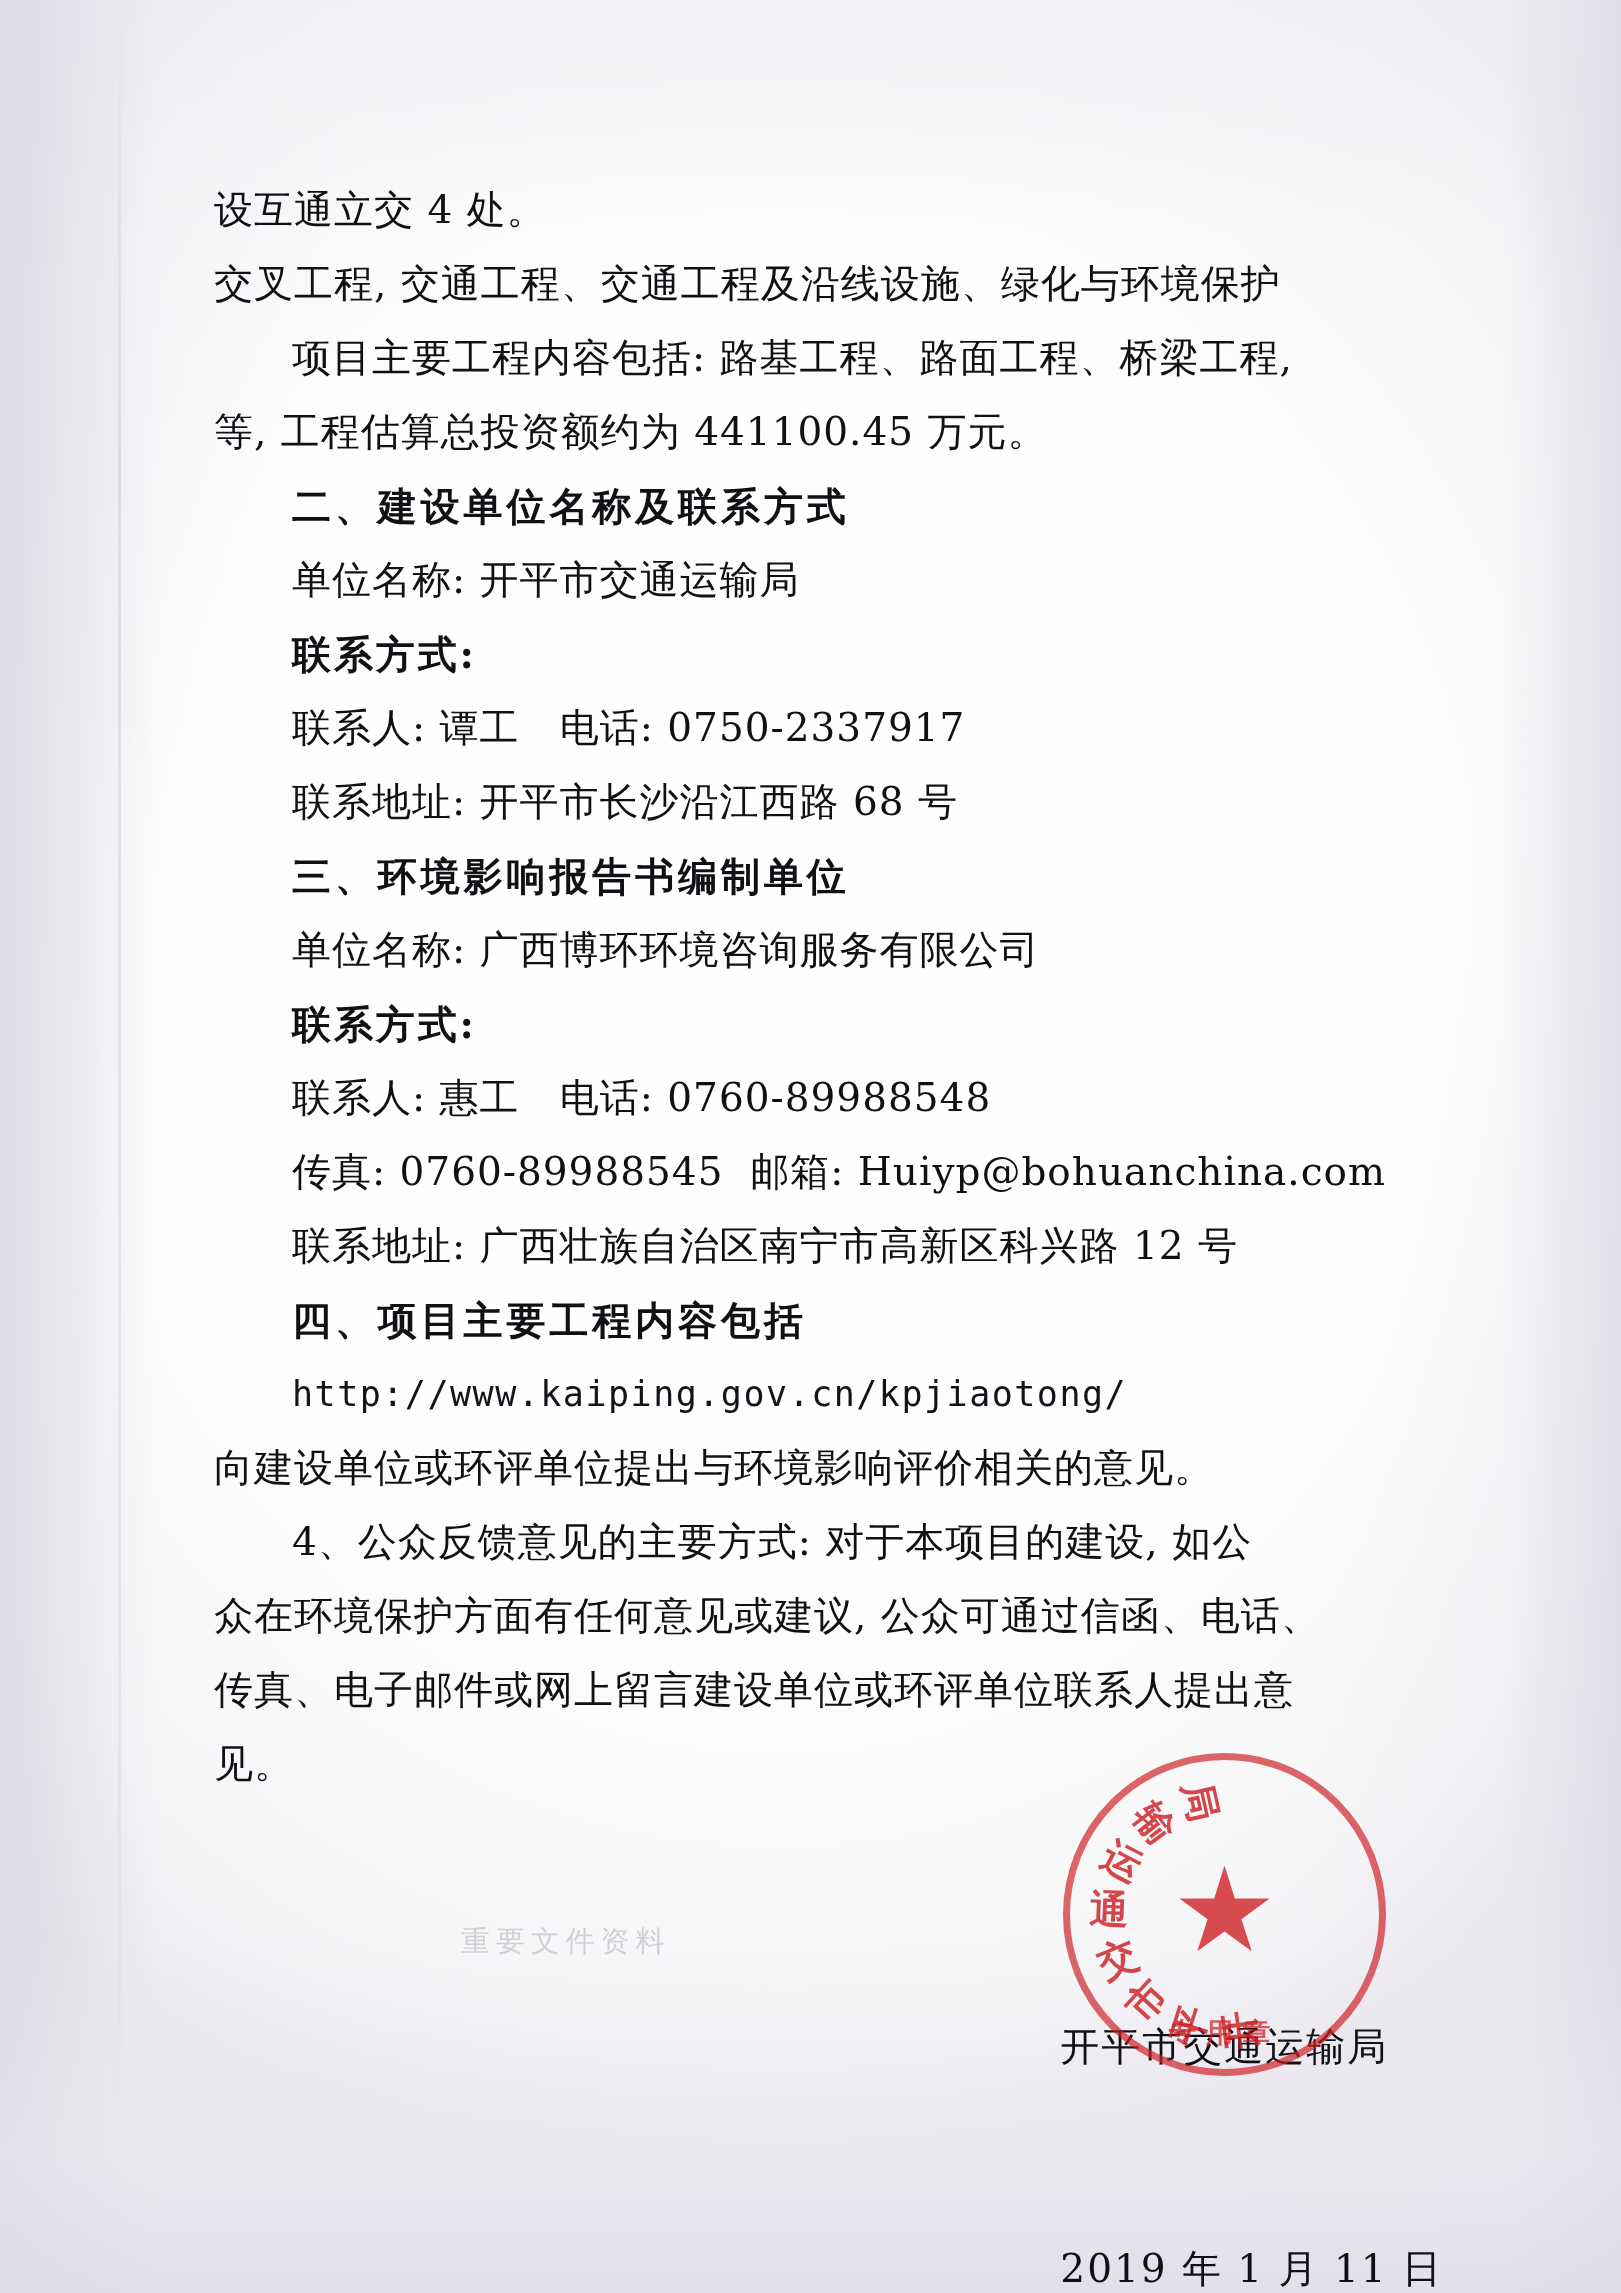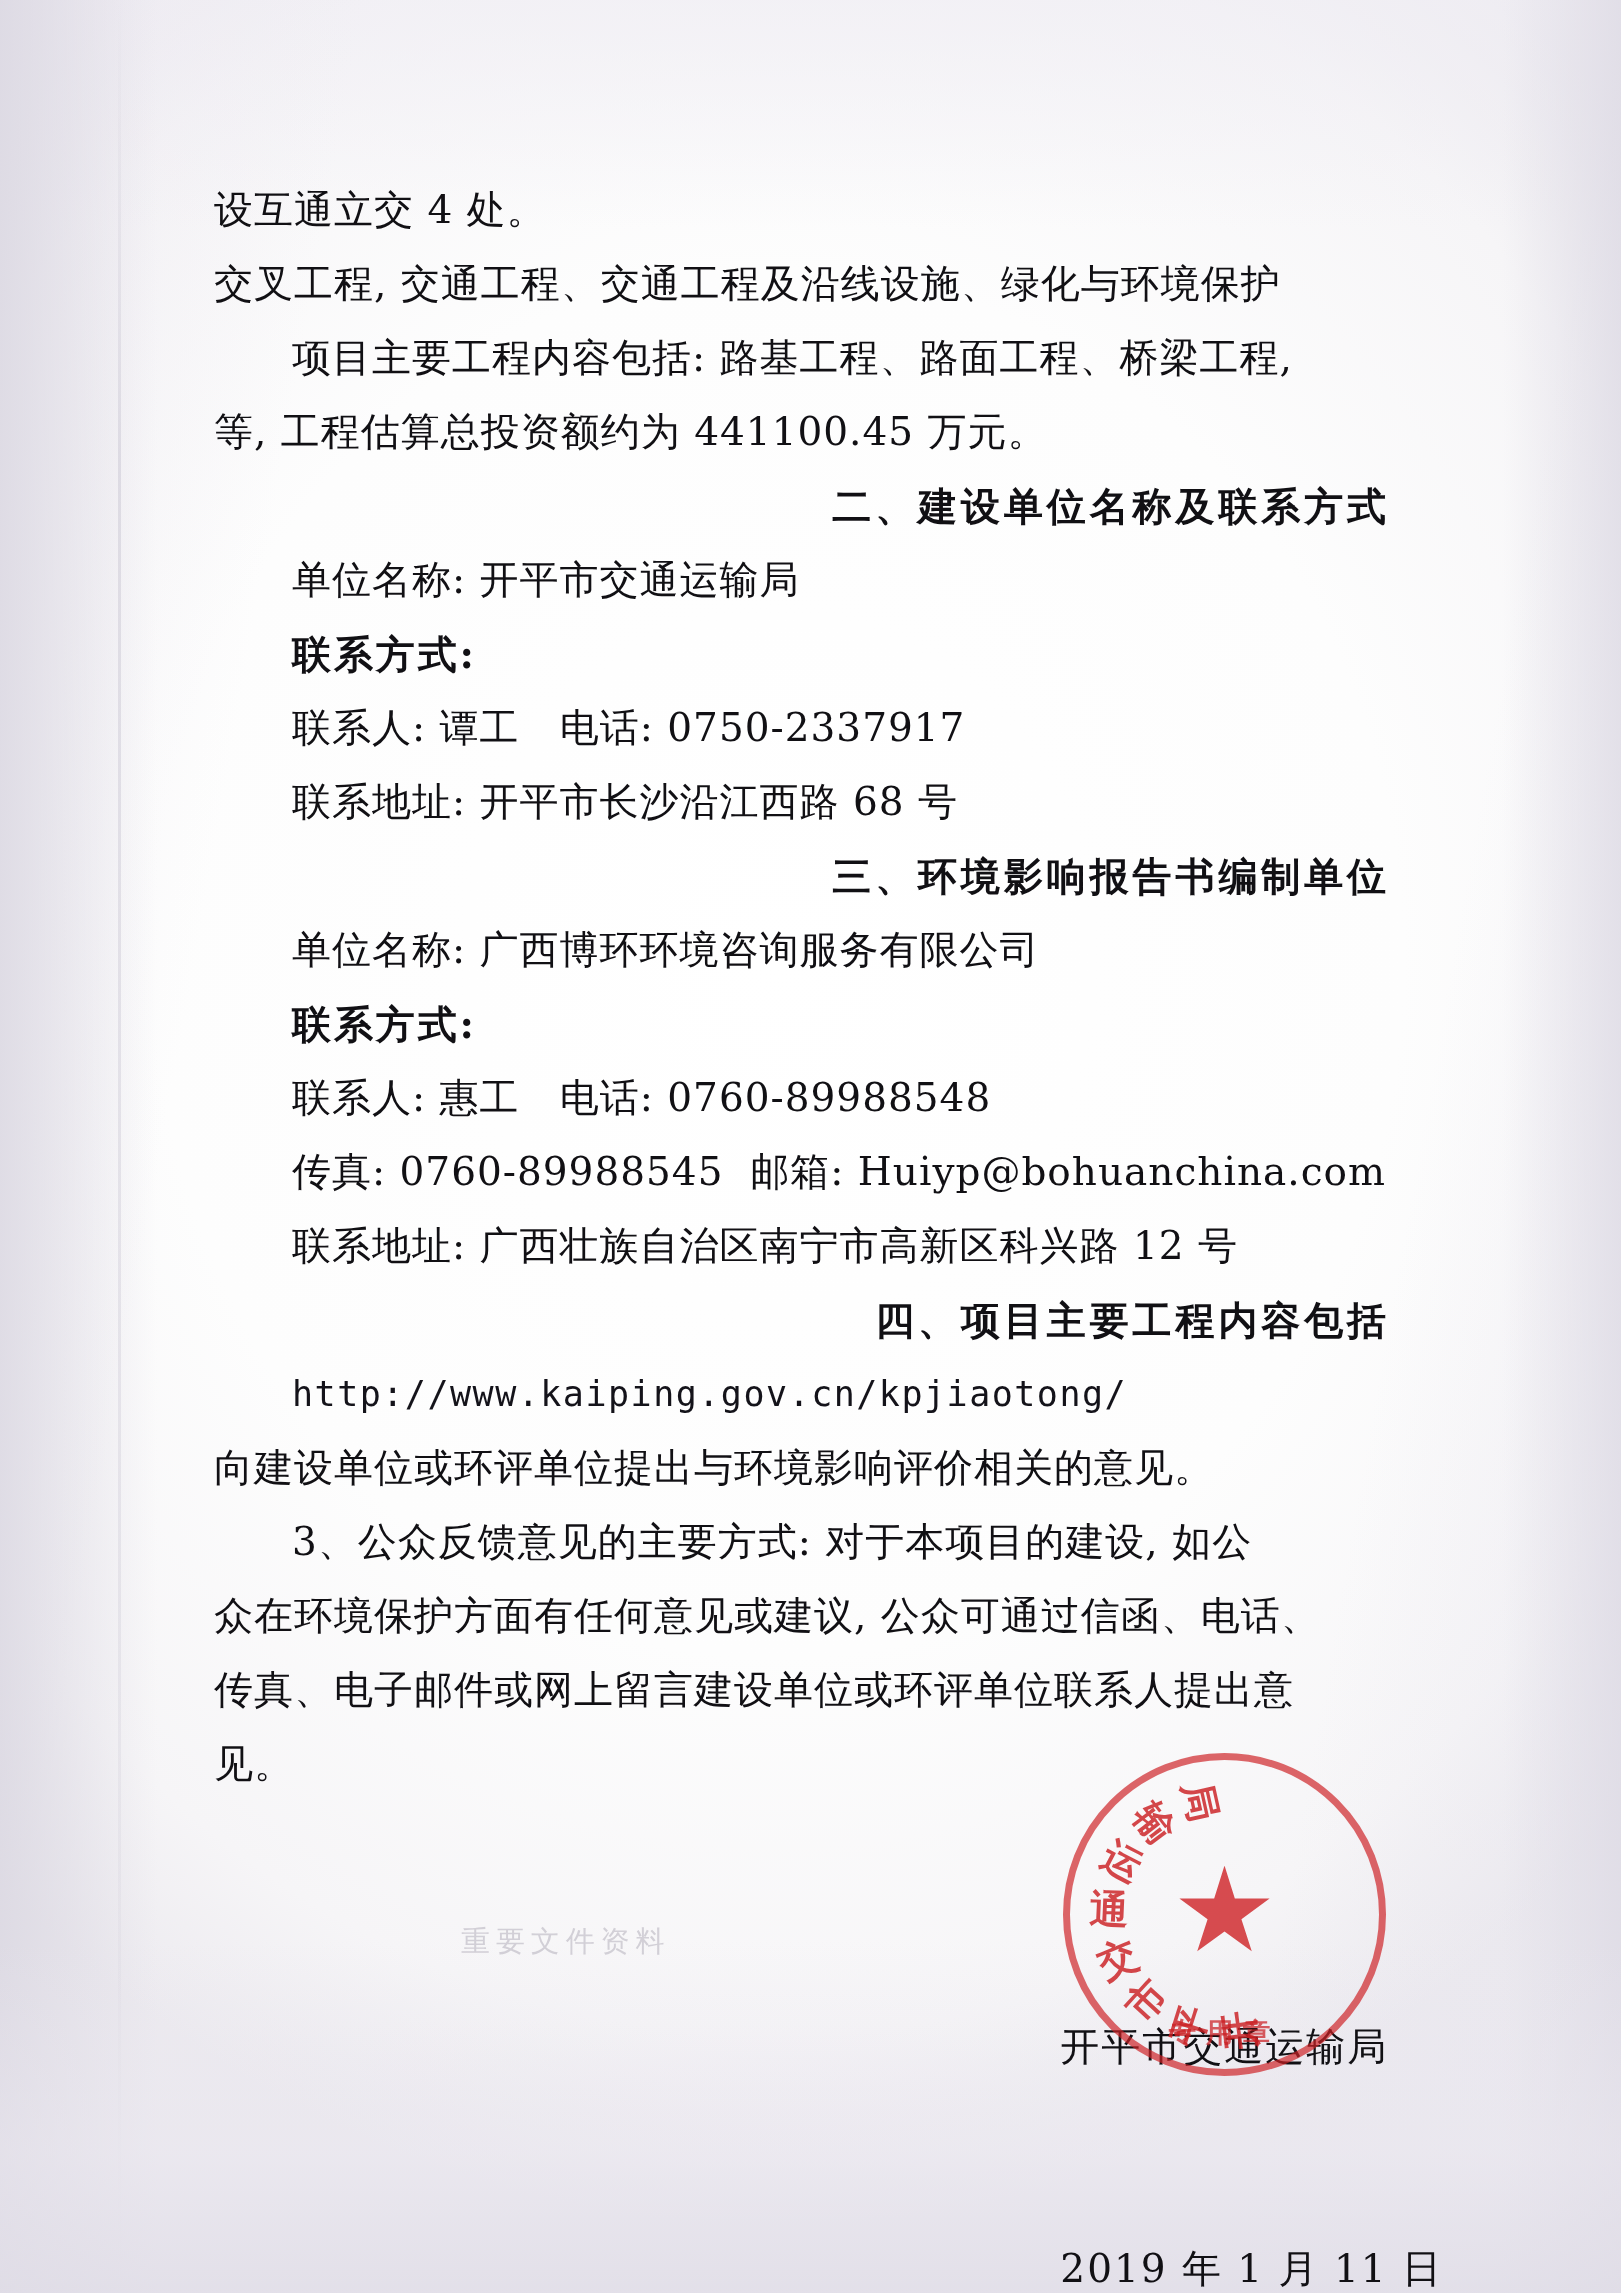--- a/index.html
+++ b/index.html
@@ -69,21 +69,20 @@
     text-indent: 78px;
   }
   .bold {
     font-weight: bold;
     letter-spacing: 2.9px;
   }
   .heading {
     font-weight: bold;
     text-indent: 78px;
     letter-spacing: 3.9px;
-    text-align: right;
   }
   .link {
     font-family: "DejaVu Sans Mono", "Liberation Mono", monospace;
     font-size: 35px;
     text-indent: 78px;
     letter-spacing: 1.5px;
     text-underline-offset: 6.9px;
     color: #14131a;
   }
 
@@ -187,21 +186,21 @@
     <div class="line indent">联系地址: 开平市长沙沿江西路 68 号</div>
     <div class="line heading">三、环境影响报告书编制单位</div>
     <div class="line indent">单位名称: 广西博环环境咨询服务有限公司</div>
     <div class="line indent bold">联系方式:</div>
     <div class="line indent">联系人: 惠工   电话: 0760-89988548</div>
     <div class="line indent">传真: 0760-89988545  邮箱: Huiyp@bohuanchina.com</div>
     <div class="line indent">联系地址: 广西壮族自治区南宁市高新区科兴路 12 号</div>
     <div class="line heading">四、项目主要工程内容包括</div>
     <div class="line link">http://www.kaiping.gov.cn/kpjiaotong/</div>
     <div class="line">向建设单位或环评单位提出与环境影响评价相关的意见。</div>
-    <div class="line indent">3、公众反馈意见的主要方式: 对于本项目的建设, 如公</div>
+    <div class="line indent">4、公众反馈意见的主要方式: 对于本项目的建设, 如公</div>
     <div class="line">众在环境保护方面有任何意见或建议, 公众可通过信函、电话、</div>
     <div class="line">传真、电子邮件或网上留言建设单位或环评单位联系人提出意</div>
     <div class="line">见。</div>
   </div>
 
   <div class="smudge">重要文件资料</div>
 
   <div class="signature">
     <div>开平市交通运输局</div>
     <div>2019 年 1 月 11 日</div>

